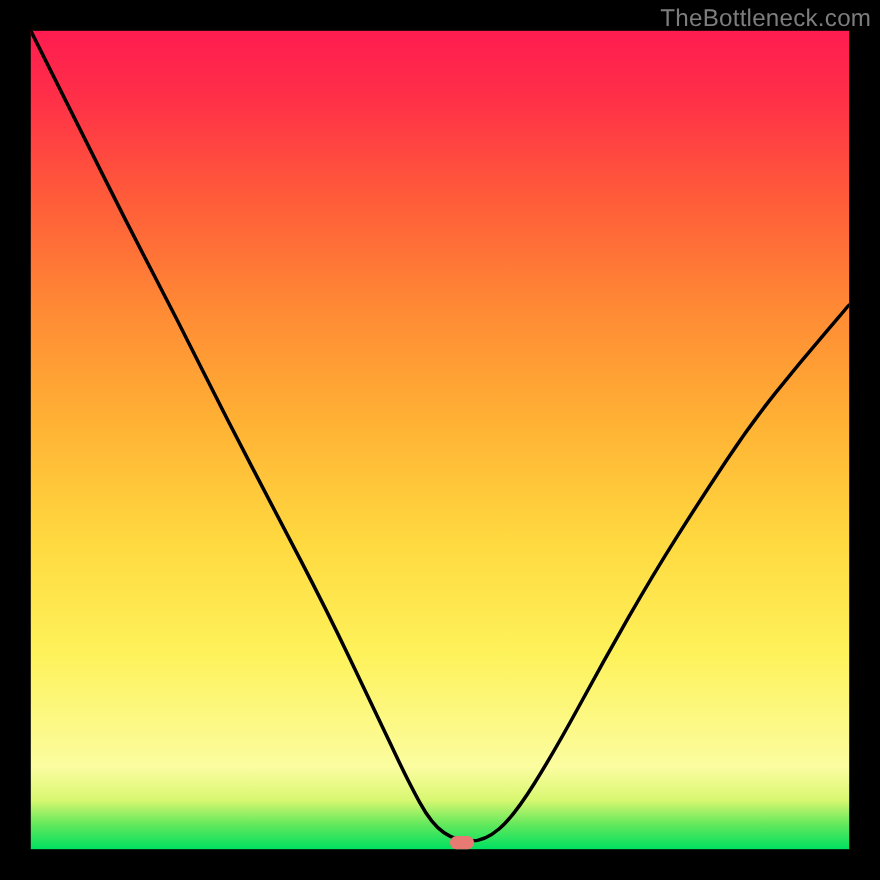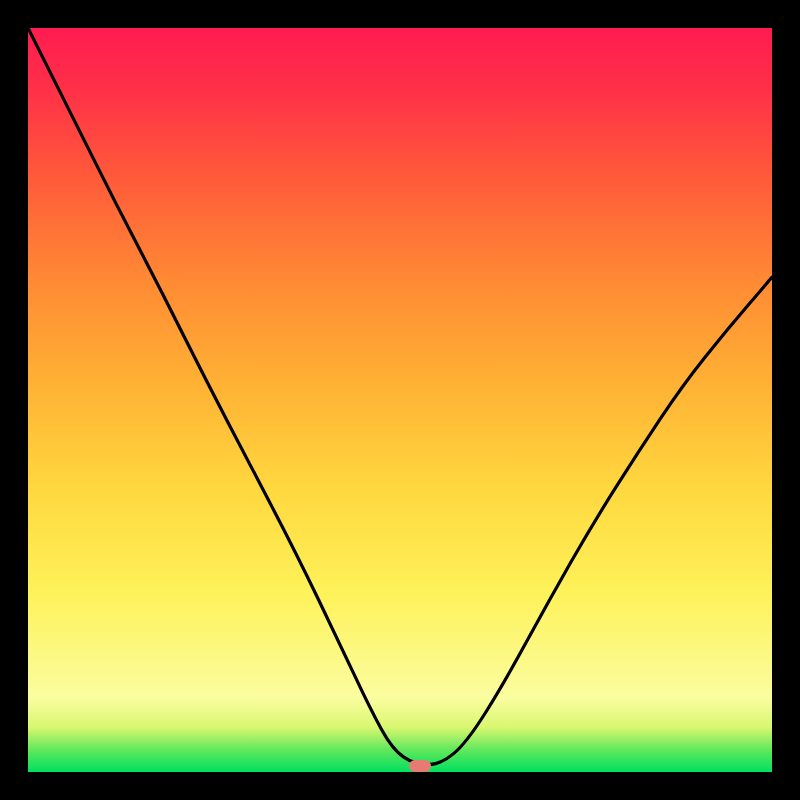--- a/index.html
+++ b/index.html
@@ -71,14 +71,15 @@
   <div class="plot">
 
     <svg class="curve" viewBox="0 0 744 744" preserveAspectRatio="none">
       <path fill="none" stroke="#000" stroke-width="3.2" stroke-linecap="round" stroke-linejoin="round" d="M 0.0 0.0 Q 44.6 89.3 67.0 133.9 Q 89.3 178.6 111.6 221.3 Q 133.9 264.1 156.2 308.8 Q 178.6 353.4 200.9 396.2 Q 223.2 439.0 245.5 481.7 Q 267.8 524.5 290.2 571.0 Q 312.5 617.5 327.4 649.1 Q 342.2 680.8 353.4 701.2 Q 364.6 721.7 375.7 729.1 Q 386.9 736.6 399.9 736.6 Q 412.9 736.6 425.9 725.4 Q 439.0 714.2 457.6 684.5 Q 476.2 654.7 498.5 613.8 Q 520.8 572.9 543.1 533.8 Q 565.4 494.8 587.8 459.4 Q 610.1 424.1 632.4 390.6 Q 654.7 357.1 677.0 329.2 Q 699.4 301.3 721.7 275.3 T 744.0 249.2"></path>
     </svg>
 
     <div class="marker" style="left:381.1px; top:732.0px;"></div>
 
   </div>
 
+  <div class="watermark">TheBottleneck.com</div>
 
 </div>
 
 </body></html>

